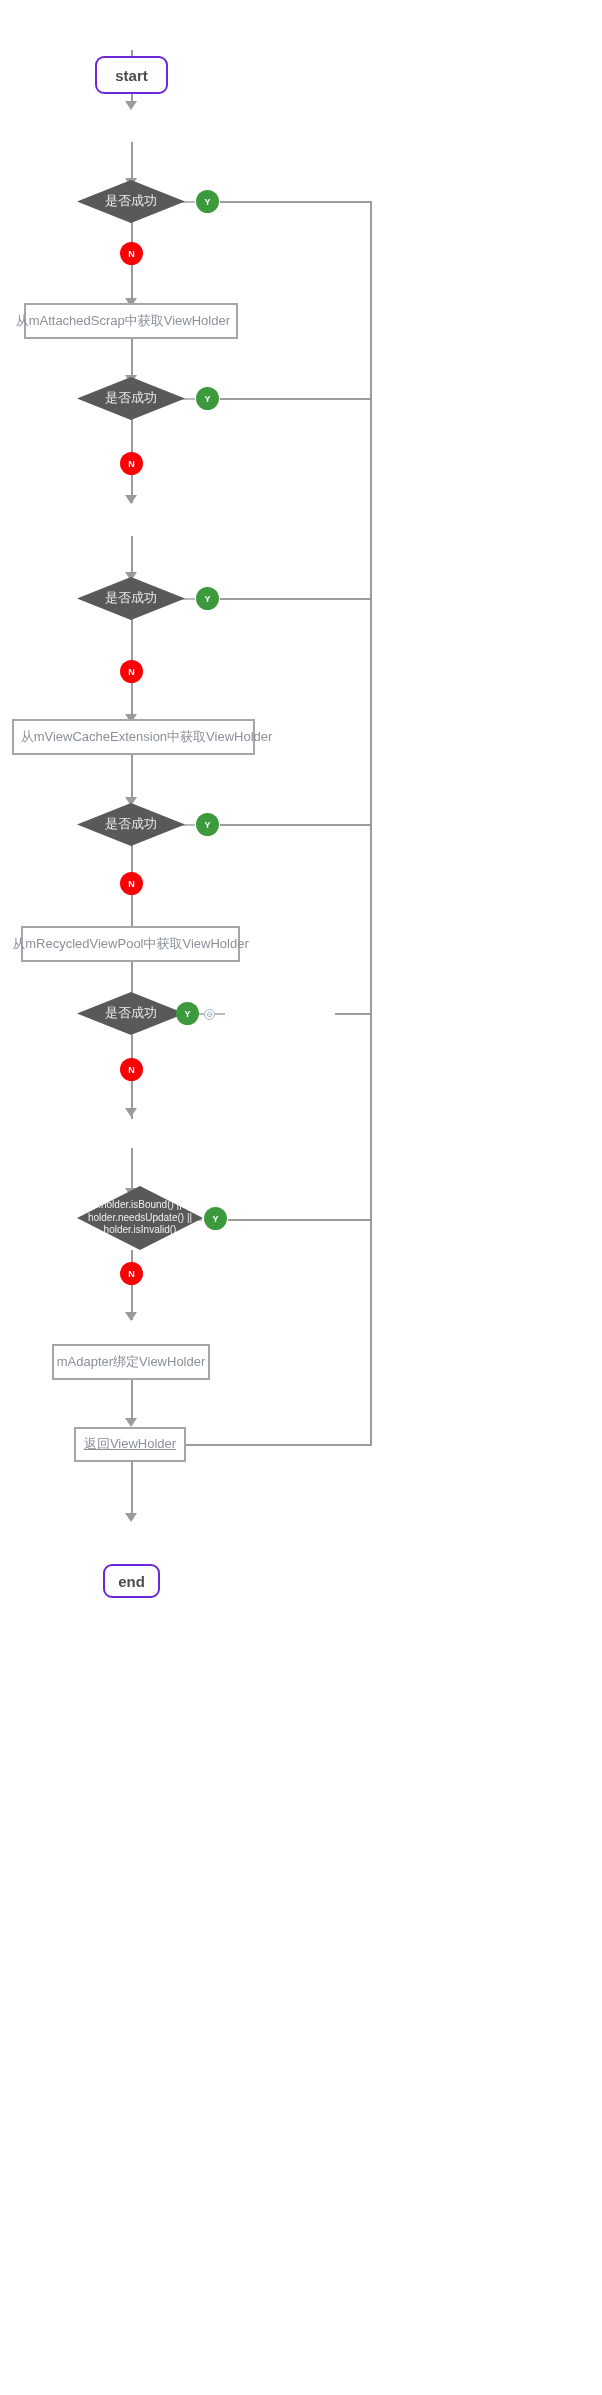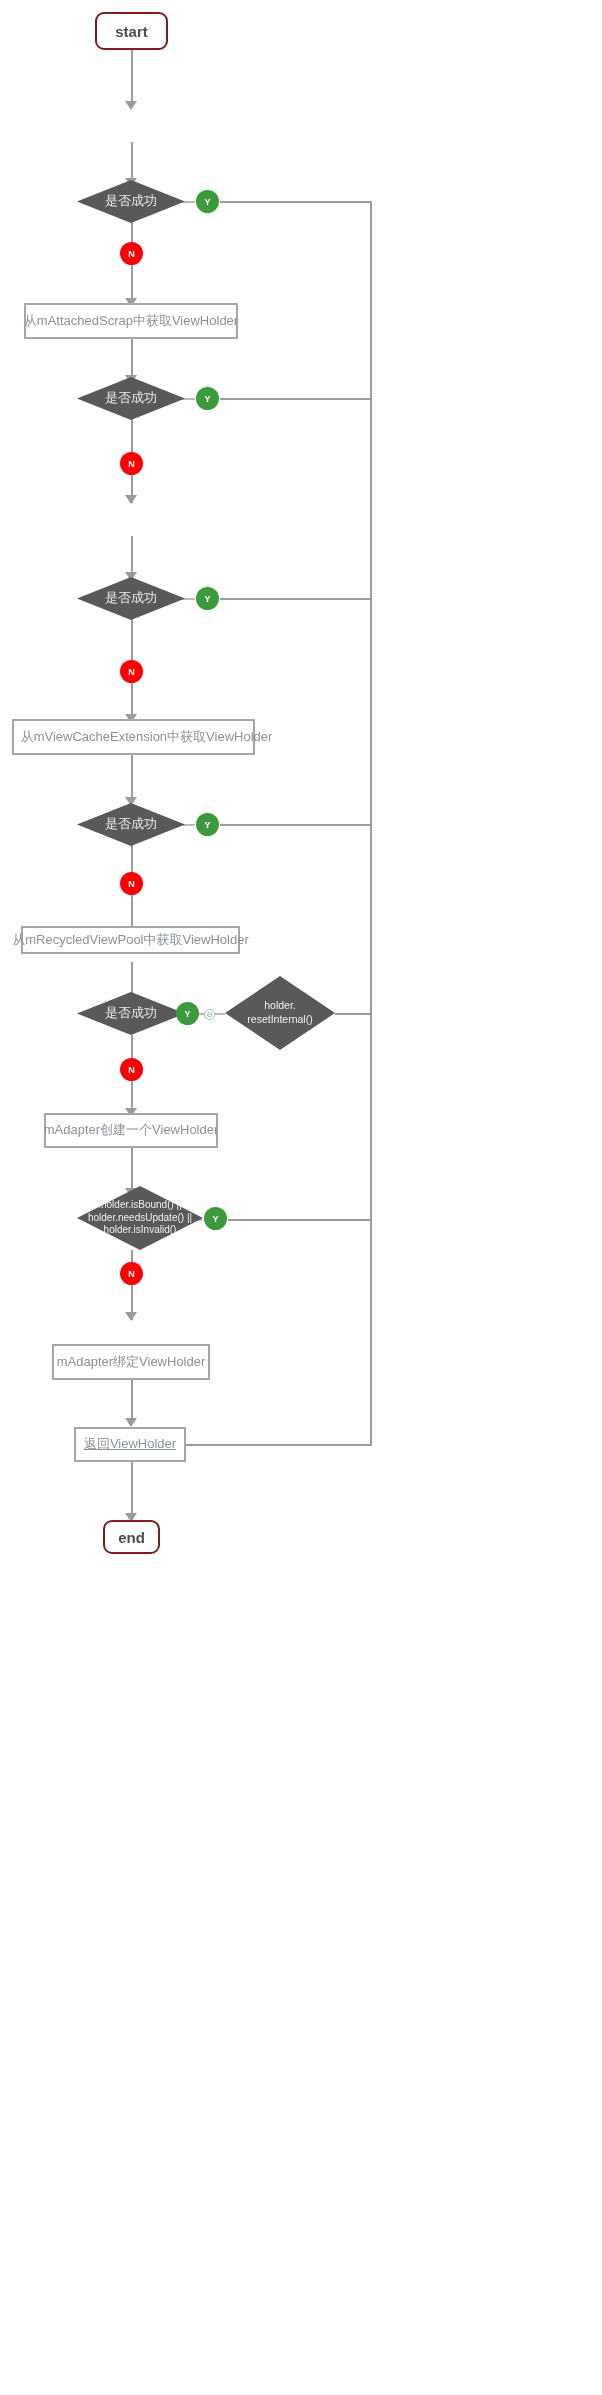--- a/index.html
+++ b/index.html
@@ -2,22 +2,22 @@
 <html><head>
 <meta charset="utf-8">
 <style>
   html,body{margin:0;padding:0;background:#ffffff;}
   body{font-family:"Liberation Sans","DejaVu Sans",sans-serif;}
   #canvas{position:relative;width:602px;height:2395px;background:#fff;overflow:hidden;}
   .node{position:absolute;box-sizing:border-box;display:flex;align-items:center;justify-content:center;text-align:center;}
 
   
   .term{
-    border:2px solid #7f1d1d;border-radius:9px;background:#ffffff;
-    color:#4d4d4d;font-weight:bold;font-size:15px;
+    border:2px solid #6d28d9;border-radius:9px;background:#ffffff;
+    color:#4d4d4d;font-weight:bold;font-size:15px;margin-top:44px;
   }
 
   
   .proc{
     border:2px solid #a6a6a6;background:#ffffff;
     color:#8a9199;font-size:13px;line-height:1.1;
     padding:0 6px;white-space:nowrap;
   }
 
   
@@ -125,21 +125,21 @@
     </svg>
     <div class="dlabel">是否成功</div>
   </div>
   <div class="badge yes" style="left:196px;top:190px;width:23px;height:23px;">
     <span>Y</span>
   </div>
   <div class="badge no" style="left:120px;top:242px;width:23px;height:23px;">
     <span>N</span>
   </div>
 
-  <div class="node proc" style="left:24px;top:303px;width:214px;height:36px;">
+  <div class="node proc" style="left:24px;top:303px;width:214px;height:36px;justify-content:flex-end;">
     <span>从mAttachedScrap中获取ViewHolder</span>
   </div>
 
   <div class="node diamond" style="left:77px;top:377px;width:108px;height:43px;">
     <svg width="108" height="43" viewBox="0 0 108 43">
       <polygon points="54,0 108,21.5 54,43 0,21.5" fill="#595959"></polygon>
     </svg>
     <div class="dlabel">是否成功</div>
   </div>
   <div class="badge yes" style="left:196px;top:387px;width:23px;height:23px;">
@@ -173,53 +173,41 @@
     </svg>
     <div class="dlabel">是否成功</div>
   </div>
   <div class="badge yes" style="left:196px;top:813px;width:23px;height:23px;">
     <span>Y</span>
   </div>
   <div class="badge no" style="left:120px;top:872px;width:23px;height:23px;">
     <span>N</span>
   </div>
 
-  <div class="node proc" style="left:21px;top:926px;width:219px;height:28px;">
+  <div class="node proc" style="left:21px;top:926px;width:219px;height:36px;">
     <span>从mRecycledViewPool中获取ViewHolder</span>
   </div>
 
   <div class="node diamond" style="left:77px;top:992px;width:108px;height:43px;">
     <svg width="108" height="43" viewBox="0 0 108 43">
       <polygon points="54,0 108,21.5 54,43 0,21.5" fill="#595959"></polygon>
     </svg>
     <div class="dlabel">是否成功</div>
   </div>
   <div class="badge yes" style="left:176px;top:1002px;width:23px;height:23px;">
     <span>Y</span>
   </div>
   <div class="minus" style="left:204px;top:1009px;">
     <span>⊖</span>
   </div>
   <div class="badge no" style="left:120px;top:1058px;width:23px;height:23px;">
     <span>N</span>
   </div>
 
-  <div class="node diamond" style="left:225px;top:976px;width:110px;height:74px;flex-direction:column;">
-    <svg width="110" height="74" viewBox="0 0 110 74">
-      <polygon points="55,0 110,37 55,74 0,37" fill="#595959"></polygon>
-    </svg>
-    <div class="dlabel mono">
-      <div>holder.</div>
-      <div>resetInternal()</div>
-    </div>
-  </div>
-
-  <div class="node proc" style="left:44px;top:1113px;width:174px;height:35px;">
-    <span>mAdapter创建一个ViewHolder</span>
-  </div>
+
 
   <div class="node diamond" style="left:77px;top:1186px;width:126px;height:64px;flex-direction:column;">
     <svg width="126" height="64" viewBox="0 0 126 64">
       <polygon points="63,0 126,32 63,64 0,32" fill="#595959"></polygon>
     </svg>
     <div class="dlabel small">
       <div>!holder.isBound() ||</div>
       <div>holder.needsUpdate() ||</div>
       <div>holder.isInvalid()</div>
     </div>

